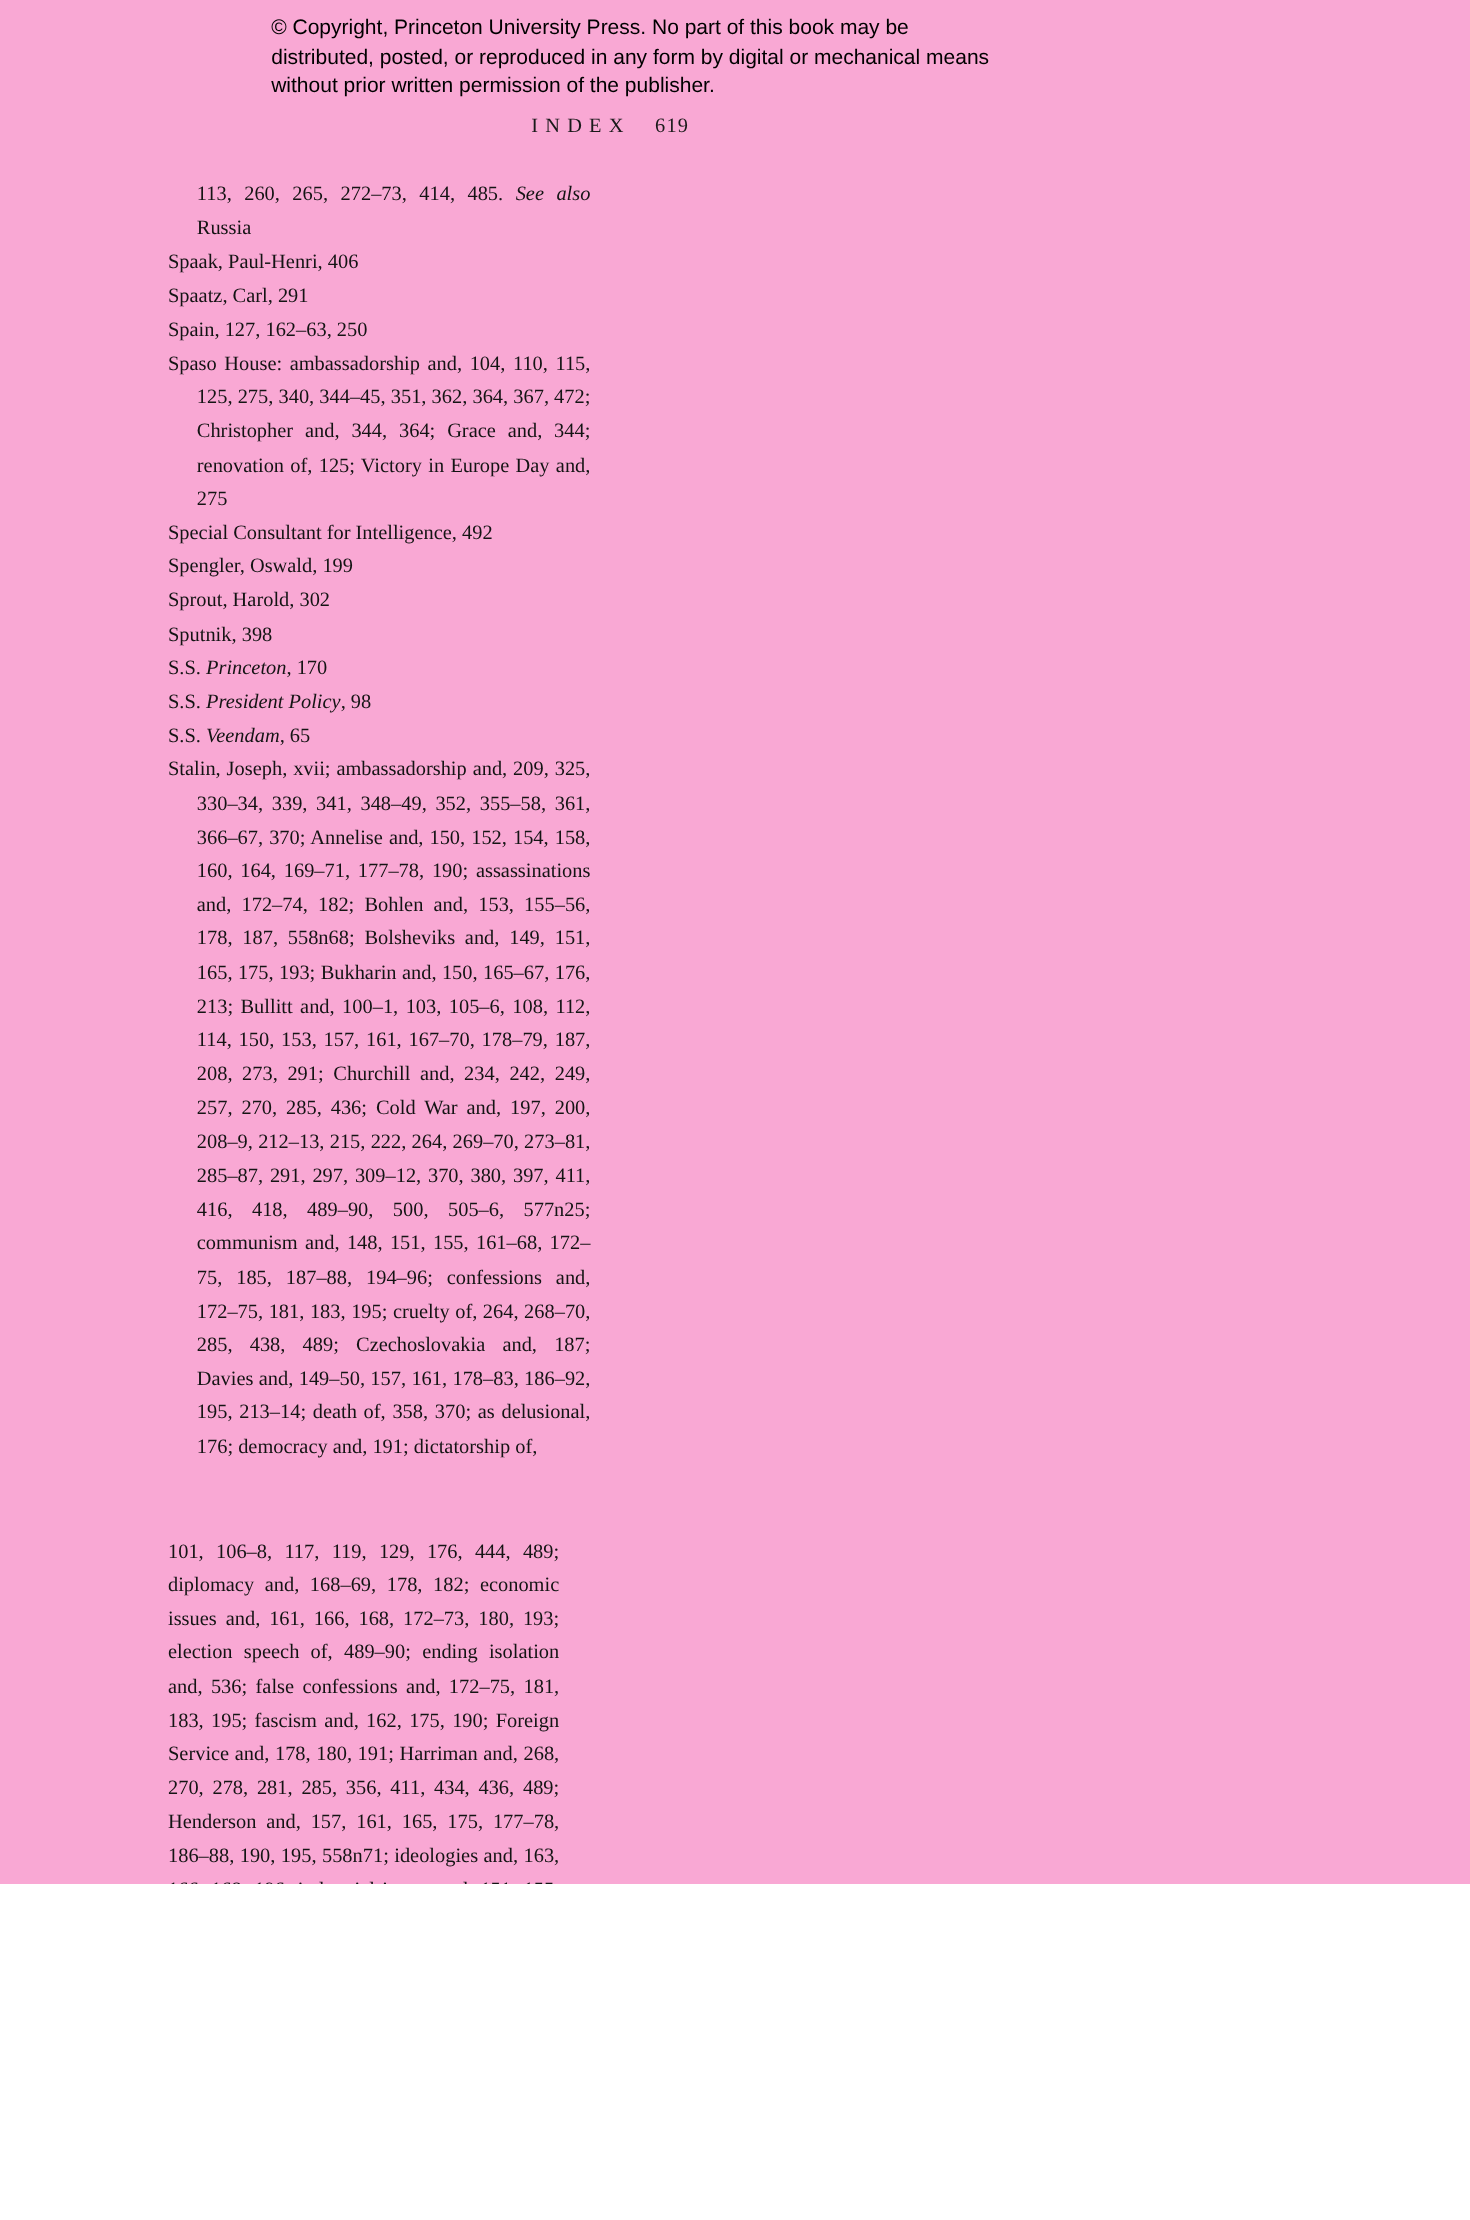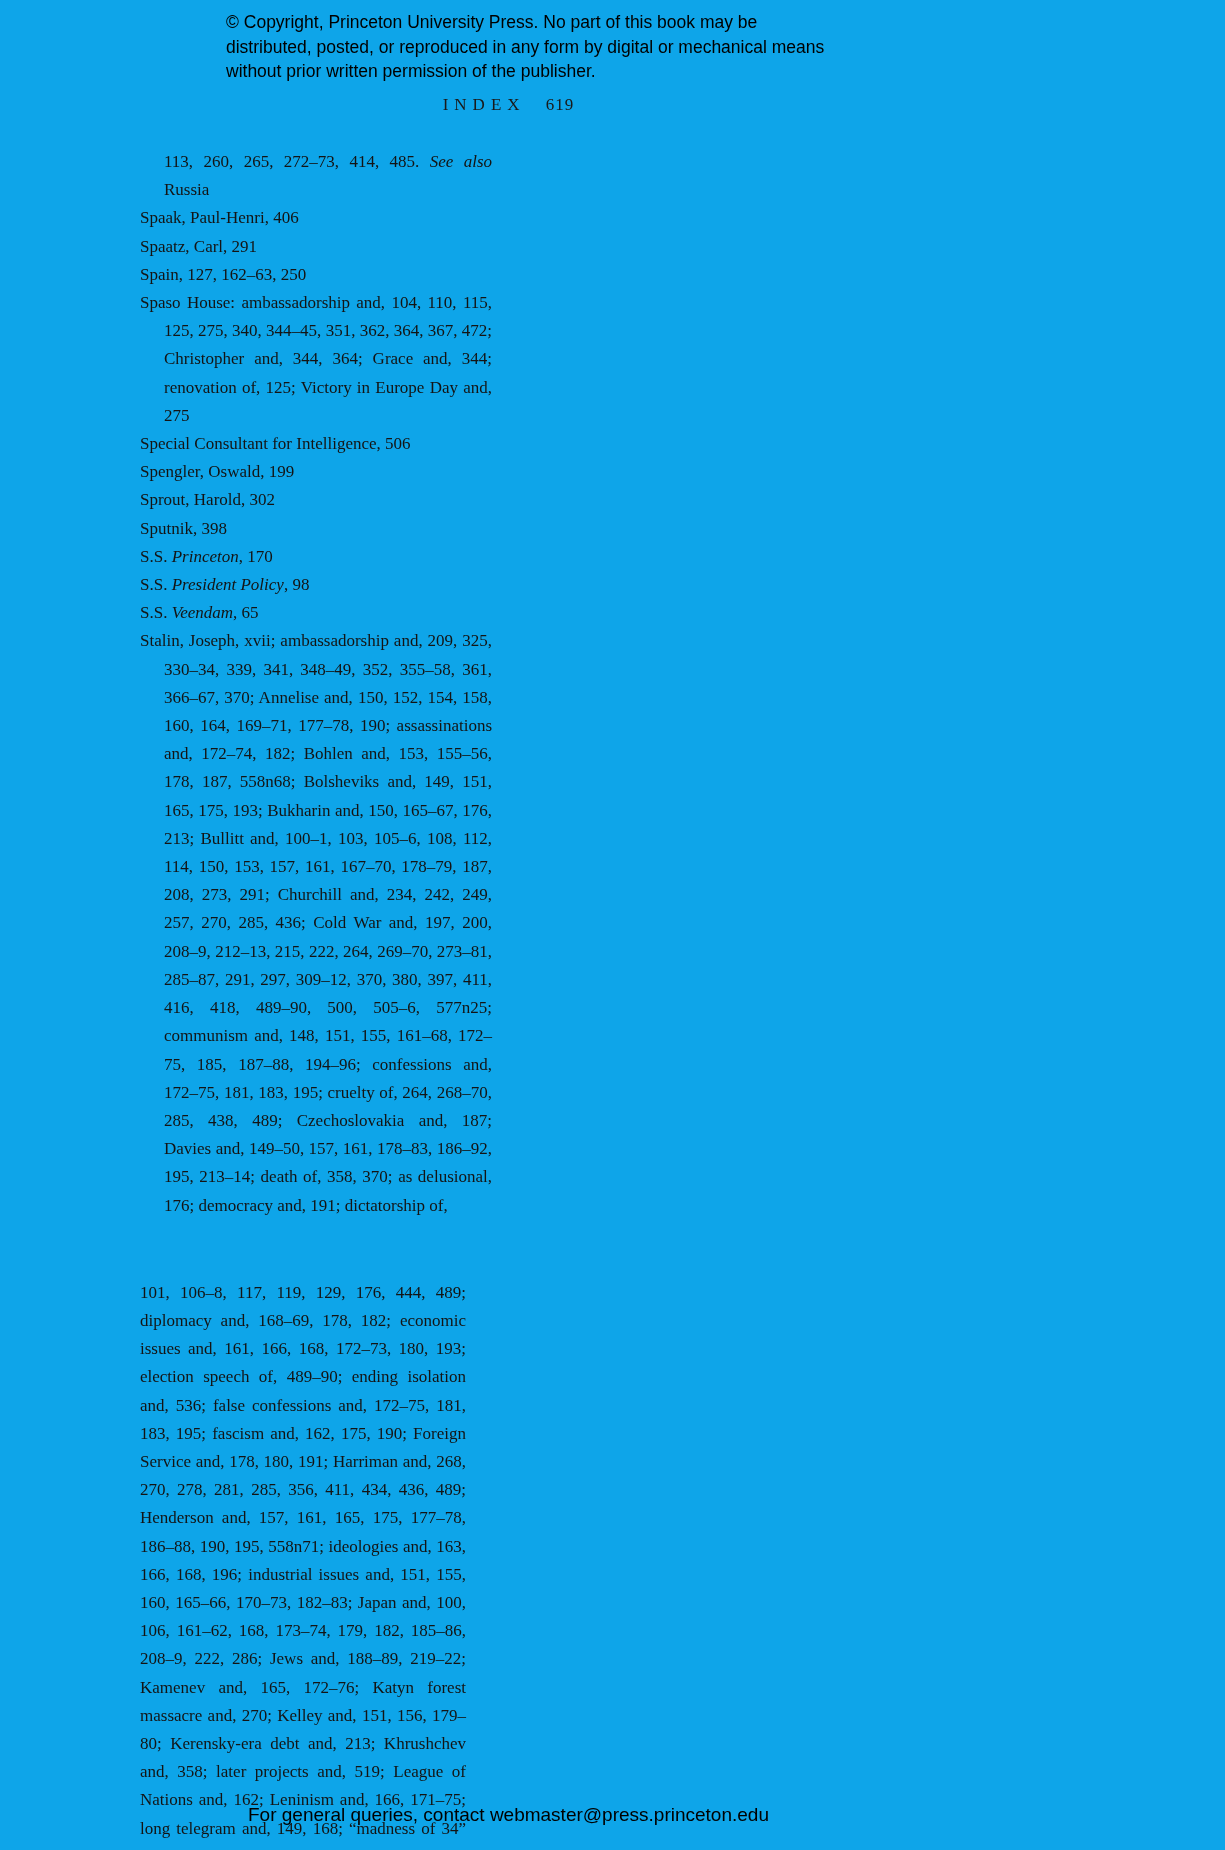--- a/index.html
+++ b/index.html
@@ -3,22 +3,22 @@
 <meta charset="utf-8">
 <title>Index Page</title>
 <style>
   * { box-sizing: border-box; }
   html, body { margin: 0; padding: 0; }
   body { background: #ffffff; }
 
   .page {
     position: relative;
     width: 1225px;
-    height: 1850px;
-    background: #0ea5e9;
+    height: 1570px;
+    background: #f9a8d4;
     font-family: "Liberation Serif", serif;
     color: #141414;
     overflow: hidden;
   }
 
   .copyright {
     position: absolute;
     left: 226px;
     top: 10px;
     width: 600px;
@@ -88,21 +88,21 @@
     <span class="head-page">619</span>
   </div>
 
   <div class="columns">
     <div class="col col-left" id="col-left">
         <p class="entry cont"><span>113, 260, 265, 272–73, 414, 485. </span><i>See also</i><span> Russia</span></p>
         <p class="entry hang"><span>Spaak, Paul-Henri, 406</span></p>
         <p class="entry hang"><span>Spaatz, Carl, 291</span></p>
         <p class="entry hang"><span>Spain, 127, 162–63, 250</span></p>
         <p class="entry hang"><span>Spaso House: ambassadorship and, 104, 110, 115, 125, 275, 340, 344–45, 351, 362, 364, 367, 472; Christopher and, 344, 364; Grace and, 344; renovation of, 125; Victory in Europe Day and, 275</span></p>
-        <p class="entry hang"><span>Special Consultant for Intelligence, 506</span></p>
+        <p class="entry hang"><span>Special Consultant for Intelligence, 492</span></p>
         <p class="entry hang"><span>Spengler, Oswald, 199</span></p>
         <p class="entry hang"><span>Sprout, Harold, 302</span></p>
         <p class="entry hang"><span>Sputnik, 398</span></p>
         <p class="entry hang"><span>S.S. </span><i>Princeton</i><span>, 170</span></p>
         <p class="entry hang"><span>S.S. </span><i>President Policy</i><span>, 98</span></p>
         <p class="entry hang"><span>S.S. </span><i>Veendam</i><span>, 65</span></p>
         <p class="entry hang"><span>Stalin, Joseph, xvii; ambassadorship and, 209, 325, 330–34, 339, 341, 348–49, 352, 355–58, 361, 366–67, 370; Annelise and, 150, 152, 154, 158, 160, 164, 169–71, 177–78, 190; assassinations and, 172–74, 182; Bohlen and, 153, 155–56, 178, 187, 558n68; Bolsheviks and, 149, 151, 165, 175, 193; Bukharin and, 150, 165–67, 176, 213; Bullitt and, 100–1, 103, 105–6, 108, 112, 114, 150, 153, 157, 161, 167–70, 178–79, 187, 208, 273, 291; Churchill and, 234, 242, 249, 257, 270, 285, 436; Cold War and, 197, 200, 208–9, 212–13, 215, 222, 264, 269–70, 273–81, 285–87, 291, 297, 309–12, 370, 380, 397, 411, 416, 418, 489–90, 500, 505–6, 577n25; communism and, 148, 151, 155, 161–68, 172–75, 185, 187–88, 194–96; confessions and, 172–75, 181, 183, 195; cruelty of, 264, 268–70, 285, 438, 489; Czechoslovakia and, 187; Davies and, 149–50, 157, 161, 178–83, 186–92, 195, 213–14; death of, 358, 370; as delusional, 176; democracy and, 191; dictatorship of,</span></p>
       </div>
     <div class="col col-right" id="col-right">
         <p class="entry flush"><span>101, 106–8, 117, 119, 129, 176, 444, 489; diplomacy and, 168–69, 178, 182; economic issues and, 161, 166, 168, 172–73, 180, 193; election speech of, 489–90; ending isolation and, 536; false confessions and, 172–75, 181, 183, 195; fascism and, 162, 175, 190; Foreign Service and, 178, 180, 191; Harriman and, 268, 270, 278, 281, 285, 356, 411, 434, 436, 489; Henderson and, 157, 161, 165, 175, 177–78, 186–88, 190, 195, 558n71; ideologies and, 163, 166, 168, 196; industrial issues and, 151, 155, 160, 165–66, 170–73, 182–83; Japan and, 100, 106, 161–62, 168, 173–74, 179, 182, 185–86, 208–9, 222, 286; Jews and, 188–89, 219–22; Kamenev and, 165, 172–76; Katyn forest massacre and, 270; Kelley and, 151, 156, 179–80; Kerensky-era debt and, 213; Khrushchev and, 358; later projects and, 519; League of Nations and, 162; Leninism and, 166, 171–75; long telegram and, 149, 168; “madness of 34” and, 100–8, 112, 114, 117, 125–26, 141, 146; Marxism and, 166; Nazis and, 162, 169, 173–74, 183, 186, 190; paranoia of, 176; Pletnev and, 188; Poland and, 173, 187; Policy Planning Staff and, 162; political battles and, 427, 433–36, 438, 443–49, 469; pre-World War II era, 197, 200, 208–9, 212–13, 215, 222; propaganda and, 148, 169; purges and, 9, 26, 100, 117, 125, 146–56, 161, 165, 172–77, 183–97, 200, 213, 222, 234, 257, 259, 262, 264, 269, 273, 356, 438; Radek and, 101, 149–50, 153, 162, 165, 176–87; Red Army and, 148, 165, 172, 174, 186, 190; Roosevelt and, 14, 106, 141, 161, 168, 170, 178–80, 200, 208–9, 212–13, 222, 234, 242, 249, 257, 259, 270, 273–76, 278, 285, 291, 297, 310, 330, 357; secret police and, 125, 149, 173–74, 178, 185, 215, 268, 325, 356, 358, 448; show trials and, 165–67; socialism and, 166, 194; State Department and, 149, 165, 167, 169, 175, 178–87, 194, 196, 556n33; Tehran summit and, 242, 249, 273;</span></p>

